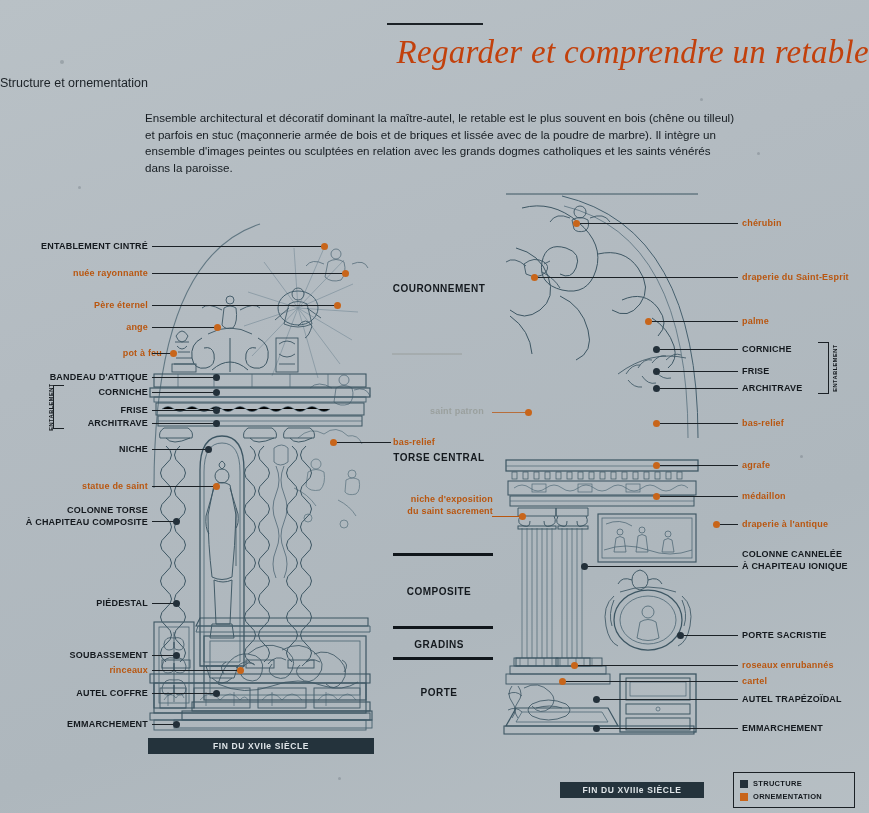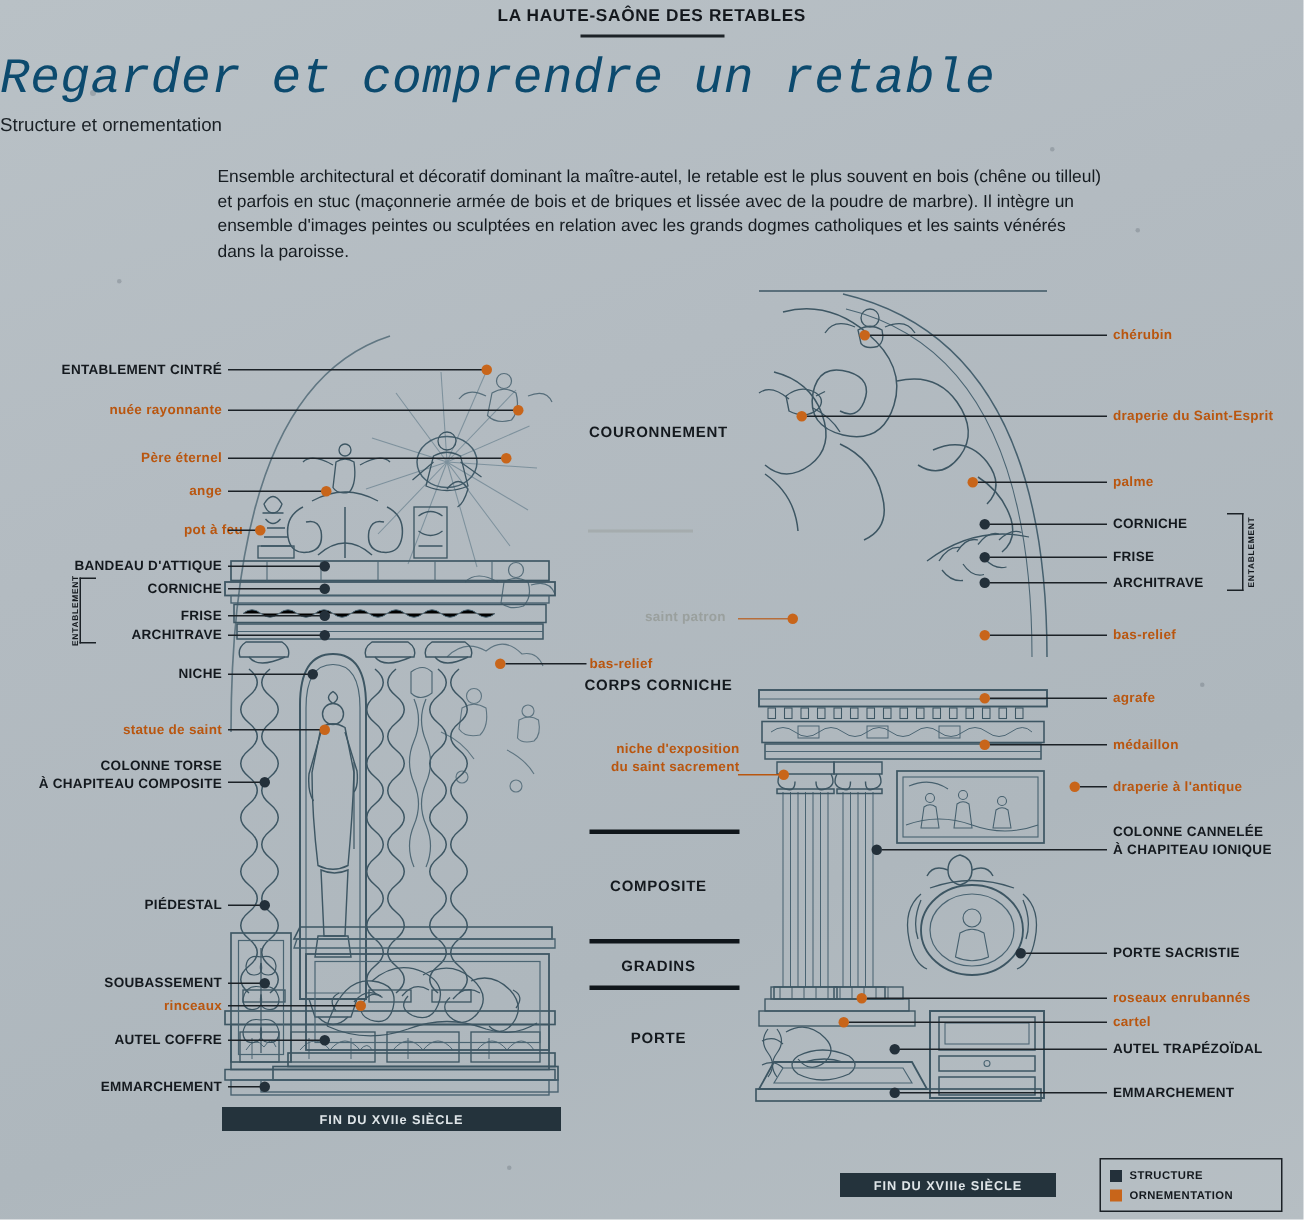--- a/index.html
+++ b/index.html
@@ -17,23 +17,23 @@
   
   .kicker{
     position:absolute;top:5px;left:0;width:869px;text-align:center;
     font-size:11.5px;font-weight:bold;letter-spacing:.45px;color:#14181d;
   }
   .kicker-rule{
     position:absolute;top:23px;left:50%;transform:translateX(-50%);
     width:96px;height:2px;background:#1c2227;
   }
   .title{
-    position:absolute;top:34px;left:0;width:869px;text-align:left;
-    font-family:Liberation Mono, monospace;
-    font-style:italic;font-size:33px;color:#0c4a6e;letter-spacing:.3px;
+    position:absolute;top:34px;left:0;width:869px;text-align:right;
+    font-family:Liberation Serif, serif;
+    font-style:italic;font-size:33px;color:#c2410c;letter-spacing:.3px;
   }
   .subtitle{
     position:absolute;top:76px;left:0;width:869px;text-align:left;
     font-size:12.5px;color:#1b2126;
   }
   .intro{
     position:absolute;top:110px;left:145px;width:590px;
     font-size:11.6px;line-height:16.5px;color:#161c21;text-align:left;
   }
 
@@ -100,21 +100,20 @@
   .swatch.o{background:#c8651a;}
   .legend-row span{font-size:7.5px;font-weight:bold;letter-spacing:.3px;color:#14191e;}
 
   .speck{position:absolute;border-radius:50%;background:rgba(90,100,108,.30);}
 </style>
 </head>
 <body>
 
 <div id="panel">
 
-  <div class="kicker">LA HAUTE-SAÔNE DES RETABLES</div>
   <div class="kicker-rule"></div>
   <div class="title">Regarder et comprendre un retable</div>
   <div class="subtitle">Structure et ornementation</div>
   <div class="intro">Ensemble architectural et décoratif dominant la maître-autel, le retable est le plus souvent en bois (chêne ou tilleul) et parfois en stuc (maçonnerie armée de bois et de briques et lissée avec de la poudre de marbre). Il intègre un ensemble d'images peintes ou sculptées en relation avec les grands dogmes catholiques et les saints vénérés dans la paroisse.</div>
 
   <div class="plate" style="left:148px;top:188px;width:225px;height:548px;">
     <svg width="225" height="548" viewBox="0 0 225 548" xmlns="http://www.w3.org/2000/svg">
       <defs>
         <g id="lt-twist">
           <path d="M0 0 q11 9 0 18 q-11 9 0 18 q11 9 0 18 q-11 9 0 18 q11 9 0 18 q-11 9 0 18 q11 9 0 18 q-11 9 0 18 q11 9 0 18 q-11 9 0 18 q11 9 0 18 q-11 9 0 18" fill="none" stroke="#3d5663" stroke-width="1"></path>
@@ -575,21 +574,21 @@
   <div class="cfaint" style="left:392px;top:353px;width:70px;height:2px;background:#9aa09e;opacity:.55;"></div>
 
   <div class="cfaint" style="left:430px;top:406px;">saint patron</div>
   <div class="lead orn" style="left:492px;top:412px;width:36px;opacity:.75;"></div>
   <div class="dot o" style="left:525px;top:409px;"></div>
 
   <div class="lbl orn l" style="left:393px;top:437px;width:90px;">bas-relief</div>
   <div class="lead" style="left:337px;top:442px;width:54px;"></div>
   <div class="dot o" style="left:330px;top:439px;"></div>
 
-  <div class="czone" style="left:378px;top:452px;width:122px;">CORPS CORNICHE</div>
+  <div class="czone" style="left:378px;top:452px;width:122px;">TORSE CENTRAL</div>
 
   <div class="lbl orn l two" style="left:393px;top:494px;width:100px;text-align:right;">
     <span>niche d'exposition</span><br>
     <span>du saint sacrement</span>
   </div>
   <div class="lead orn" style="left:492px;top:516px;width:30px;"></div>
   <div class="dot o" style="left:519px;top:513px;"></div>
 
   <div class="cdiv" style="left:393px;top:553px;width:100px;"></div>
   <div class="czone" style="left:378px;top:586px;width:122px;">COMPOSITE</div>

